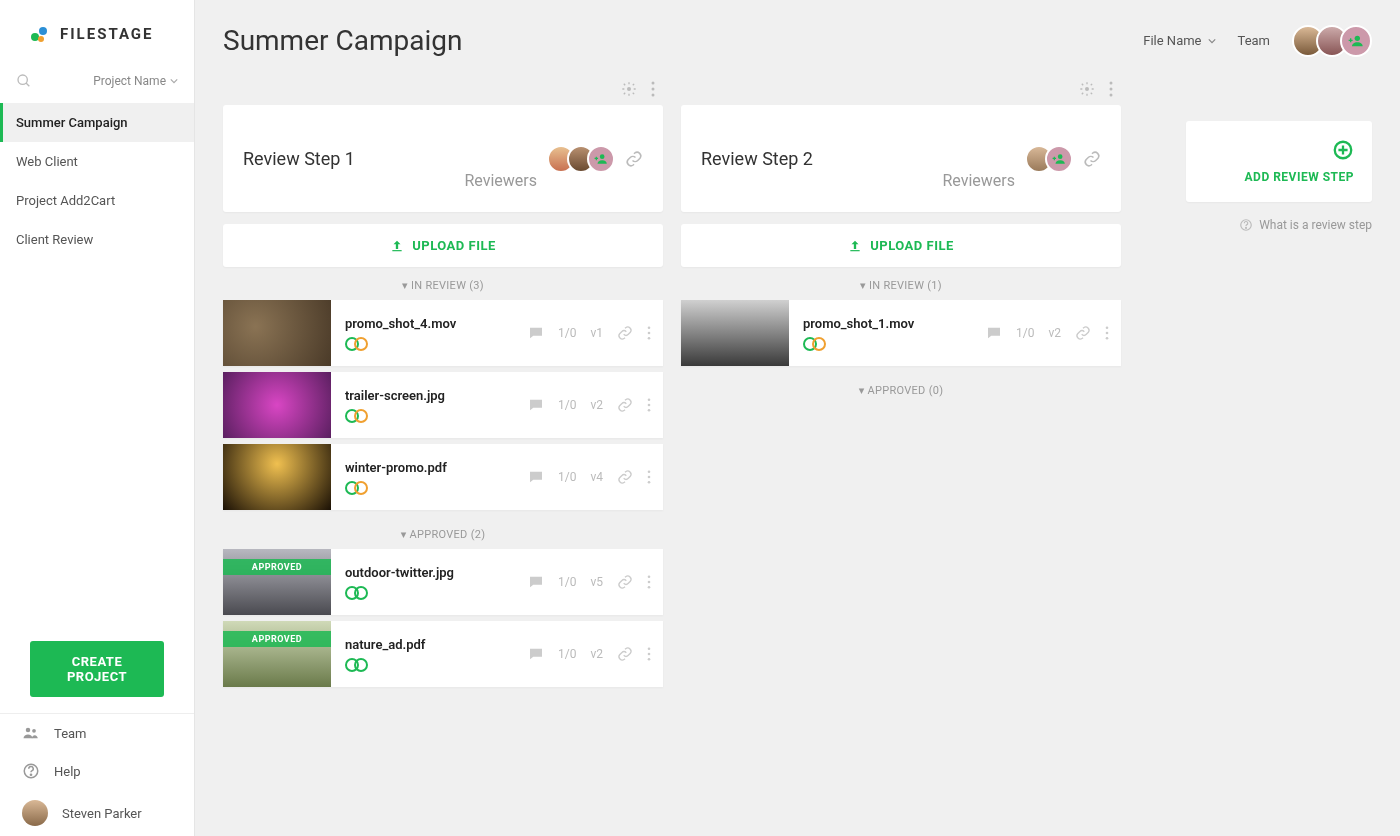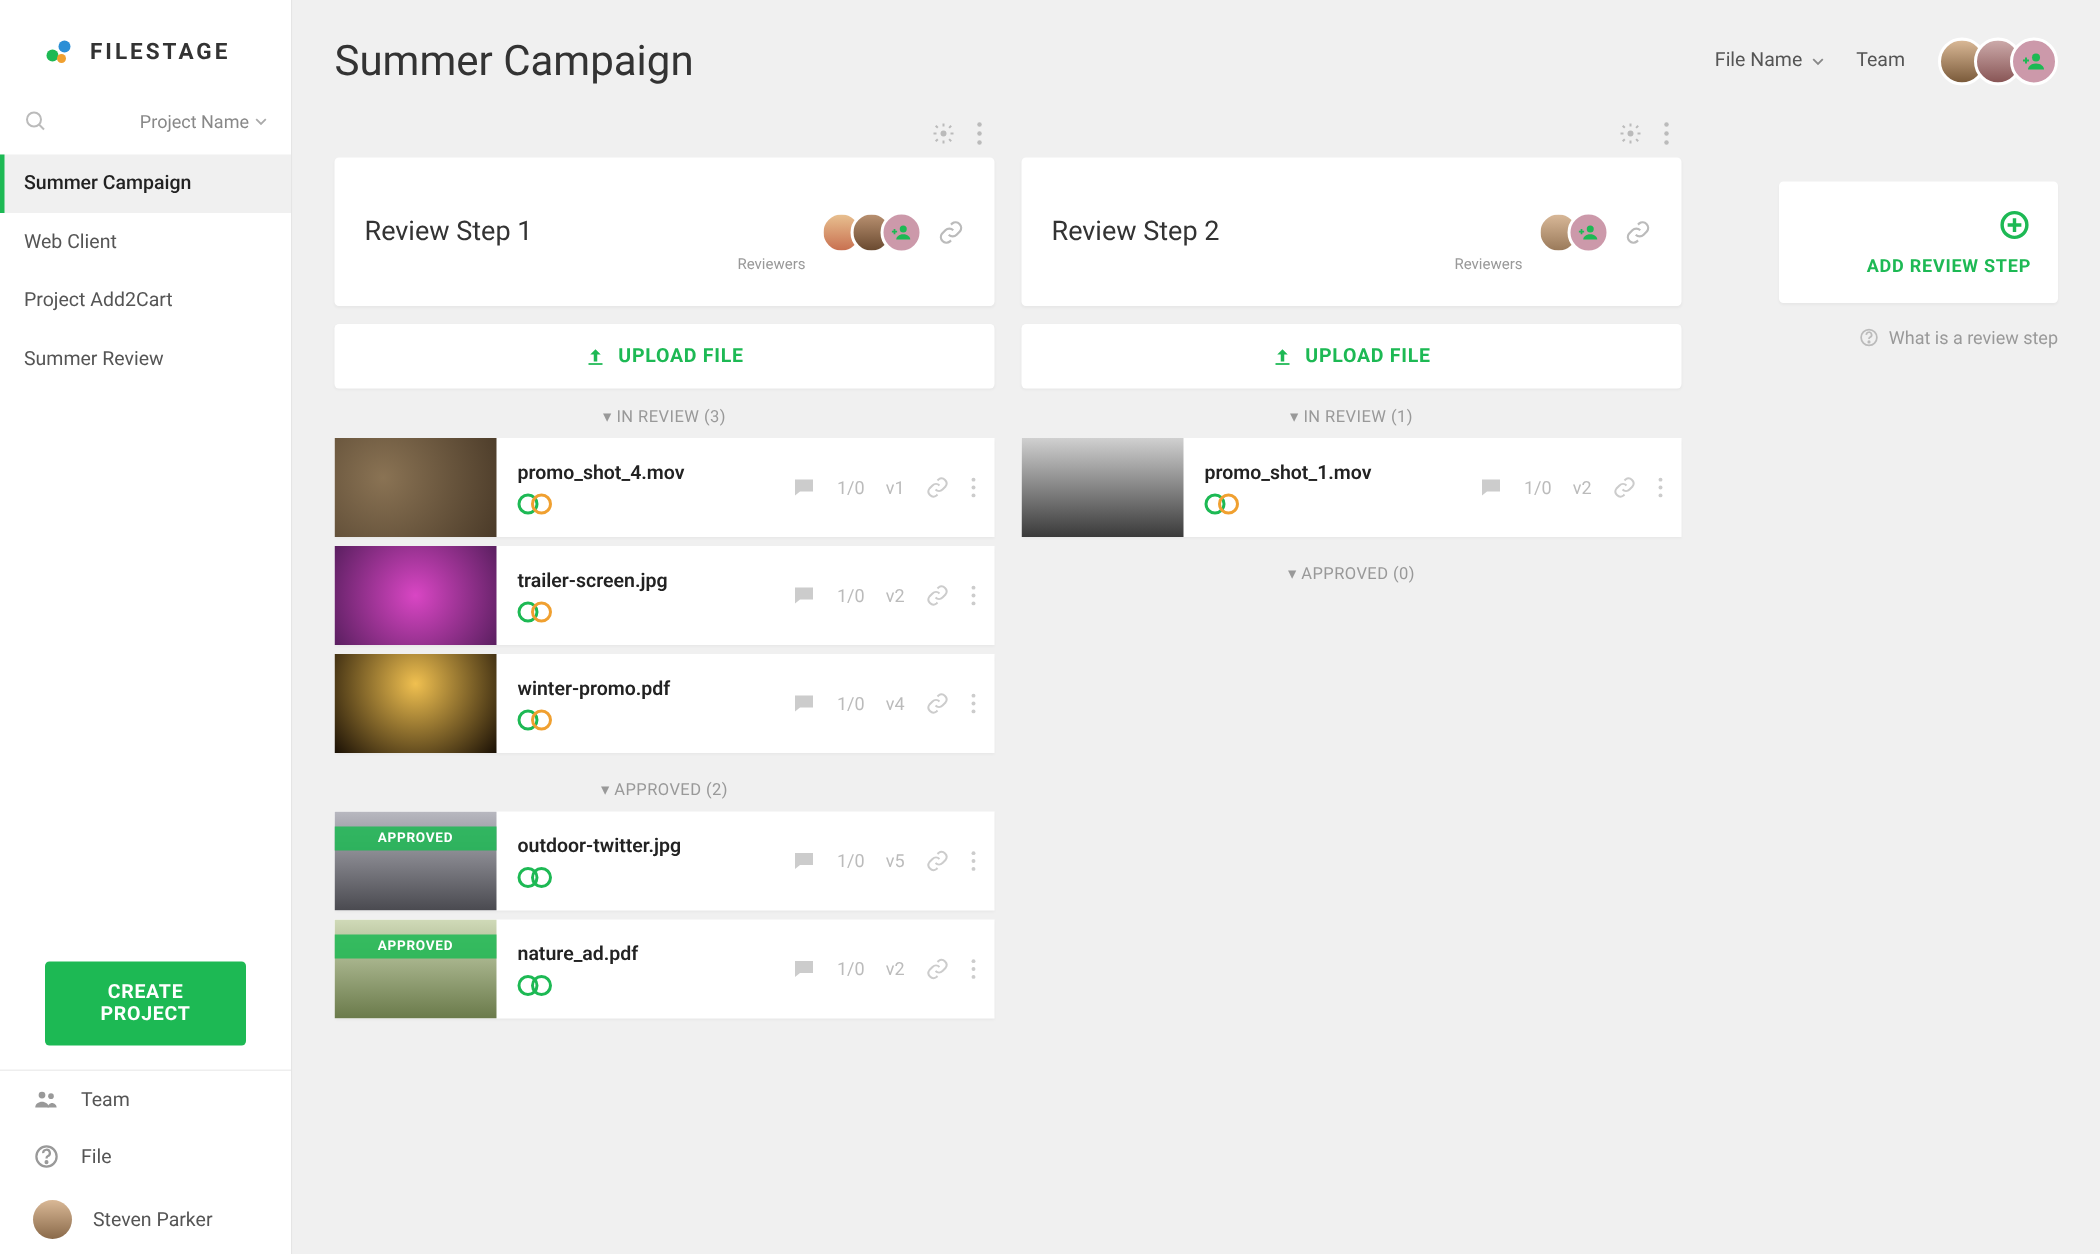--- a/index.html
+++ b/index.html
@@ -31,21 +31,21 @@
 .avatar-group .avatar { width: 32px; height: 32px; border-radius: 50%; border: 2px solid #fff; margin-left: -8px; background: #c9a; display: flex; align-items: center; justify-content: center; }
 .avatar-group .avatar:first-child { margin-left: 0; }
 .add-person { background: #fff; border: 1px solid #ddd; color: #1db954; }
 
 .columns { display: flex; gap: 18px; padding: 0 28px; overflow-x: auto; }
 .col { width: 440px; flex-shrink: 0; }
 .col-tools { display: flex; justify-content: flex-end; gap: 14px; padding: 6px 8px 8px; color: #aaa; }
 .step-header { background: #fff; border-radius: 3px; padding: 22px 20px; display: flex; align-items: center; justify-content: space-between; box-shadow: 0 1px 2px rgba(0,0,0,0.04); }
 .step-title { font-size: 18px; color: #333; }
 .reviewers { display: flex; align-items: center; gap: 10px; }
-.reviewers-label { font-size: 10px; color: #999; margin-top: 44px; }
+.reviewers-label { font-size: 16px; color: #999; margin-top: 44px; }
 .upload-btn { background: #fff; margin-top: 12px; padding: 14px; text-align: center; color: #1db954; font-weight: 700; font-size: 13px; letter-spacing: 0.5px; border-radius: 3px; cursor: pointer; box-shadow: 0 1px 2px rgba(0,0,0,0.04); display: flex; align-items: center; justify-content: center; gap: 8px; }
 .section-label { text-align: center; font-size: 11px; color: #999; padding: 12px 0 8px; letter-spacing: 0.3px; }
 .file-card { background: #fff; border-radius: 0; display: flex; margin-bottom: 6px; box-shadow: 0 1px 2px rgba(0,0,0,0.04); height: 66px; overflow: hidden; }
 .thumb { width: 108px; height: 66px; background: #555; position: relative; flex-shrink: 0; }
 .approved-ribbon { position: absolute; top: 10px; left: 0; right: 0; background: rgba(29,185,84,0.85); color: #fff; font-size: 9px; font-weight: 700; text-align: center; padding: 3px 0; letter-spacing: 0.5px; }
 .file-info { flex: 1; padding: 12px 14px; display: flex; flex-direction: column; justify-content: center; gap: 6px; }
 .file-name { font-size: 13px; font-weight: 600; color: #222; }
 .status-dots { display: flex; }
 .status-dot { width: 14px; height: 14px; border-radius: 50%; border: 2.5px solid; margin-left: -5px; }
 .status-dot:first-child { margin-left: 0; }
@@ -81,40 +81,40 @@
         <span>Project Name</span>
         <svg width="8" height="8" viewBox="0 0 10 10">
             <path d="M1 3 L5 7 L9 3" stroke="#aaa" fill="none" stroke-width="1.5"></path>
           </svg>
       </div>
     </div>
     <div class="project-list">
       <div class="project-item active">Summer Campaign</div>
       <div class="project-item">Web Client</div>
       <div class="project-item">Project Add2Cart</div>
-      <div class="project-item">Summer Review</div>
+      <div class="project-item">Client Review</div>
     </div>
     <button class="create-btn">CREATE PROJECT</button>
     <div class="sidebar-footer">
       <div class="footer-item">
         <svg width="18" height="18" viewBox="0 0 24 24" fill="#999">
             <circle cx="8" cy="8" r="3"></circle>
             <circle cx="16" cy="9" r="2.5"></circle>
             <path d="M2 19c0-3 3-5 6-5s6 2 6 5"></path>
             <path d="M13 19c0-2 2-4 4-4s4 2 4 4"></path>
           </svg>
         <span>Team</span>
       </div>
       <div class="footer-item">
         <svg width="18" height="18" viewBox="0 0 24 24" fill="none" stroke="#999" stroke-width="2">
             <circle cx="12" cy="12" r="9"></circle>
             <path d="M9 9a3 3 0 1 1 4 2.8c-.8.4-1 1-1 2"></path>
             <circle cx="12" cy="17" r="0.8" fill="#999"></circle>
           </svg>
-        <span>File</span>
+        <span>Help</span>
       </div>
       <div class="footer-item">
         <span class="avatar-sm" style="background:linear-gradient(#d9b896,#8a6a4a)"></span>
         <span>Steven Parker</span>
       </div>
     </div>
   </aside>
 
   <main class="main">
     <div class="topbar">

